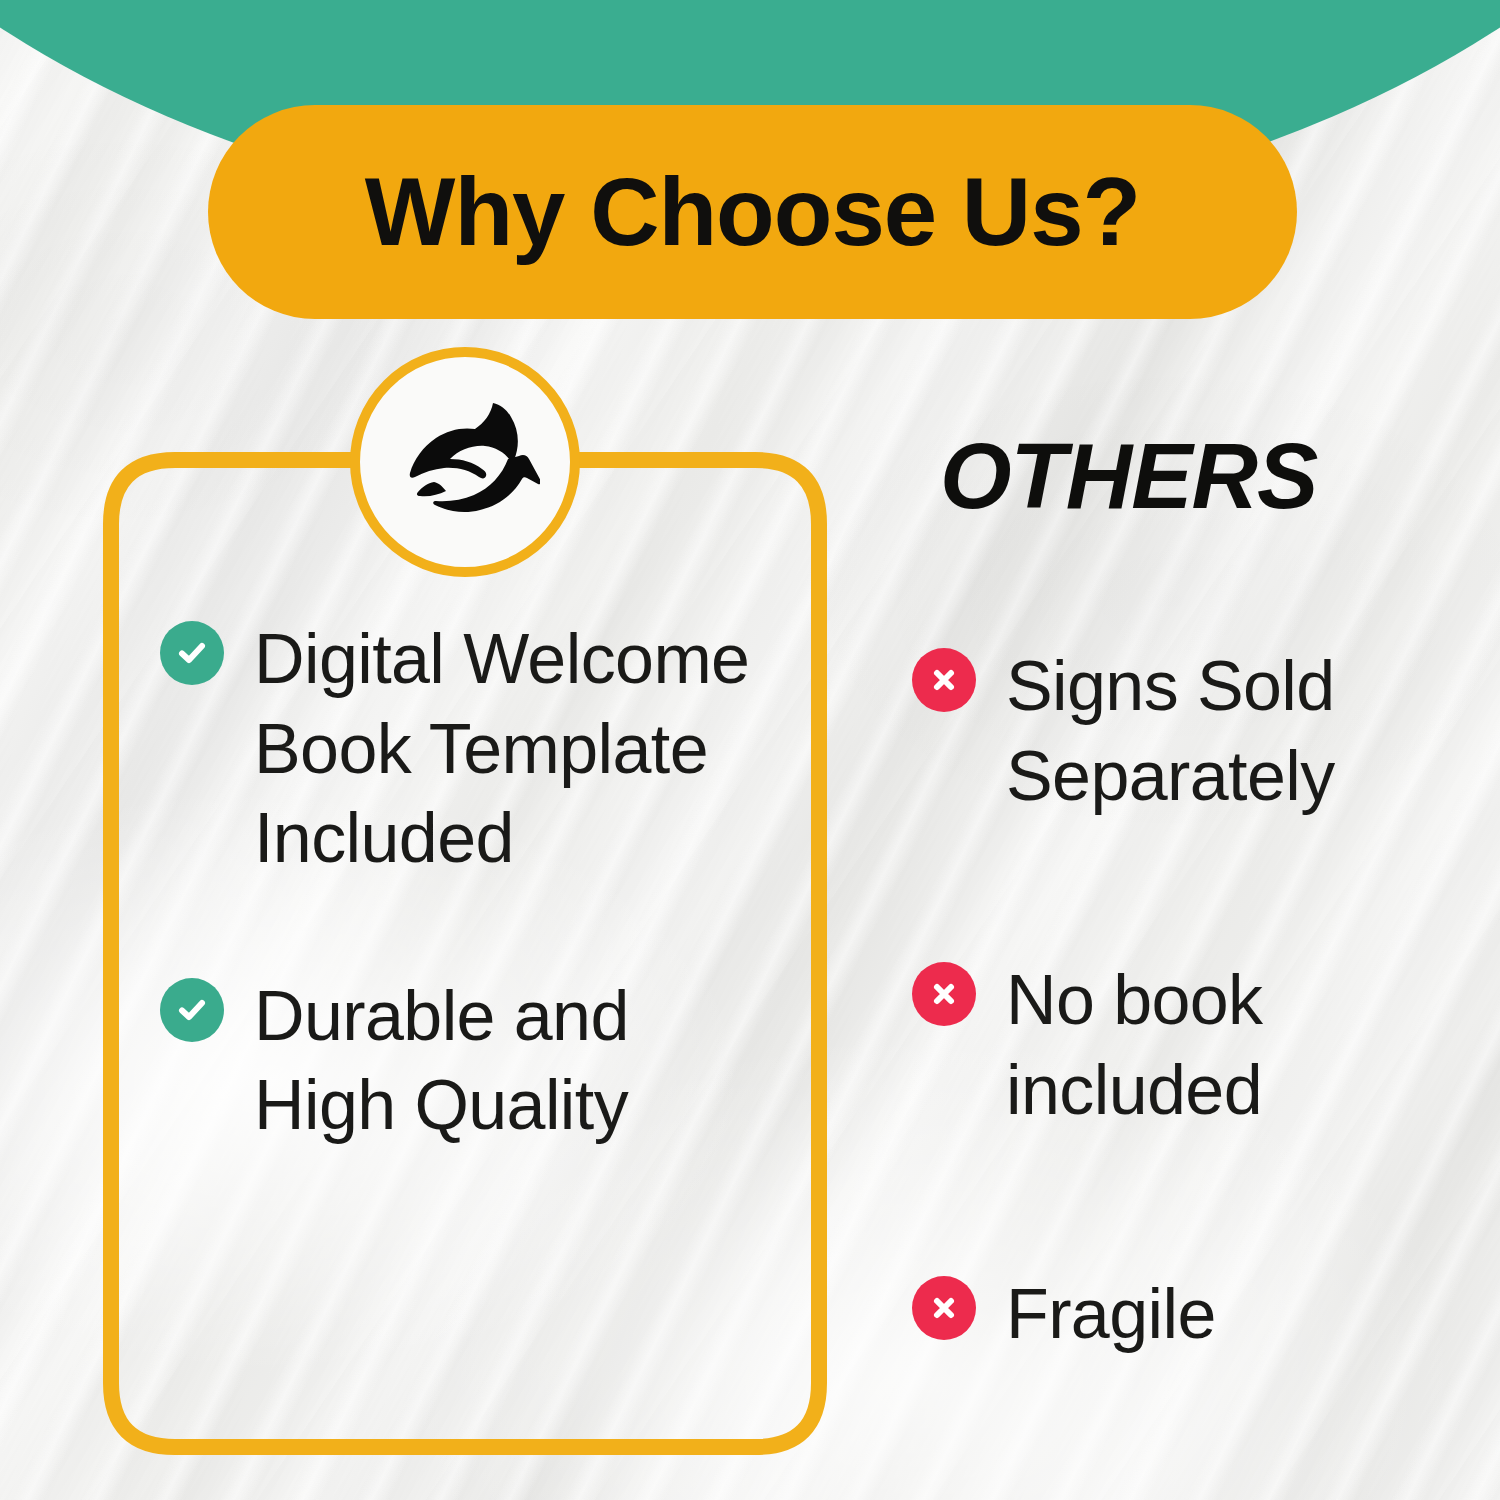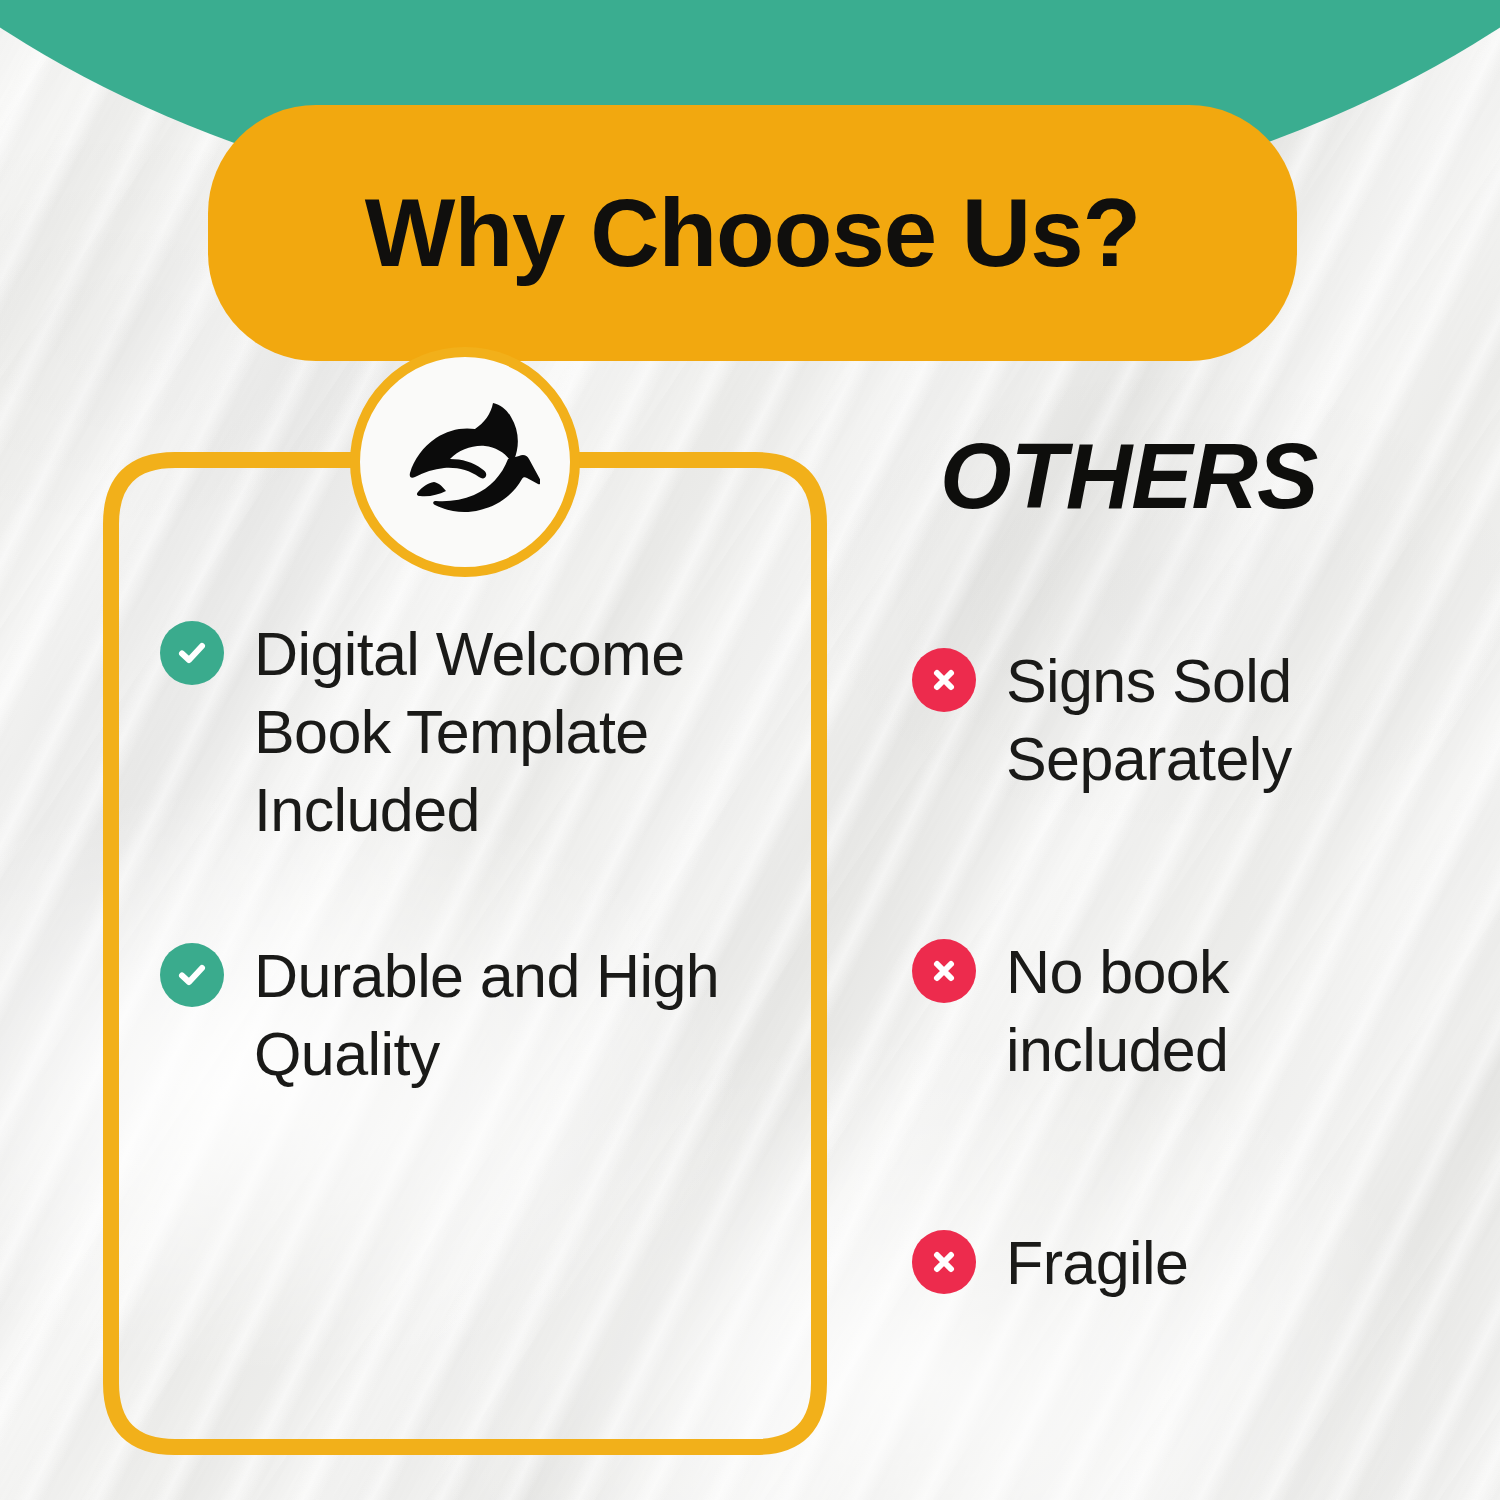--- a/index.html
+++ b/index.html
@@ -67,21 +67,21 @@
     background: #3aad90;
     border-radius: 50%;
   }
 
   
   .title-banner {
     position: absolute;
     left: 208px;
     top: 105px;
     width: 1089px;
-    height: 256px;
+    height: 214px;
     background: #f2a80f;
     border-radius: 108px;
     display: flex;
     align-items: center;
     justify-content: center;
   }
   .title-text {
     font-family: "Liberation Sans", sans-serif;
     font-weight: bold;
     font-size: 96px;
@@ -160,21 +160,21 @@
     align-items: center;
     justify-content: center;
     margin-top: 6px;
   }
   .badge-check { background: #3aab8d; }
   .badge-x { background: #ed2b4d; }
   .badge svg { display: block; }
 
   .row-label {
     font-family: "Liberation Sans", sans-serif;
-    font-size: 61px;
+    font-size: 70px;
     line-height: 1.28;
     color: #1a1a18;
     font-weight: normal;
     letter-spacing: -0.6px;
   }
   .row-others .row-label { max-width: 420px; }
   .row-ours .row-label { max-width: 520px; }
 </style>
 </head>
 <body>

